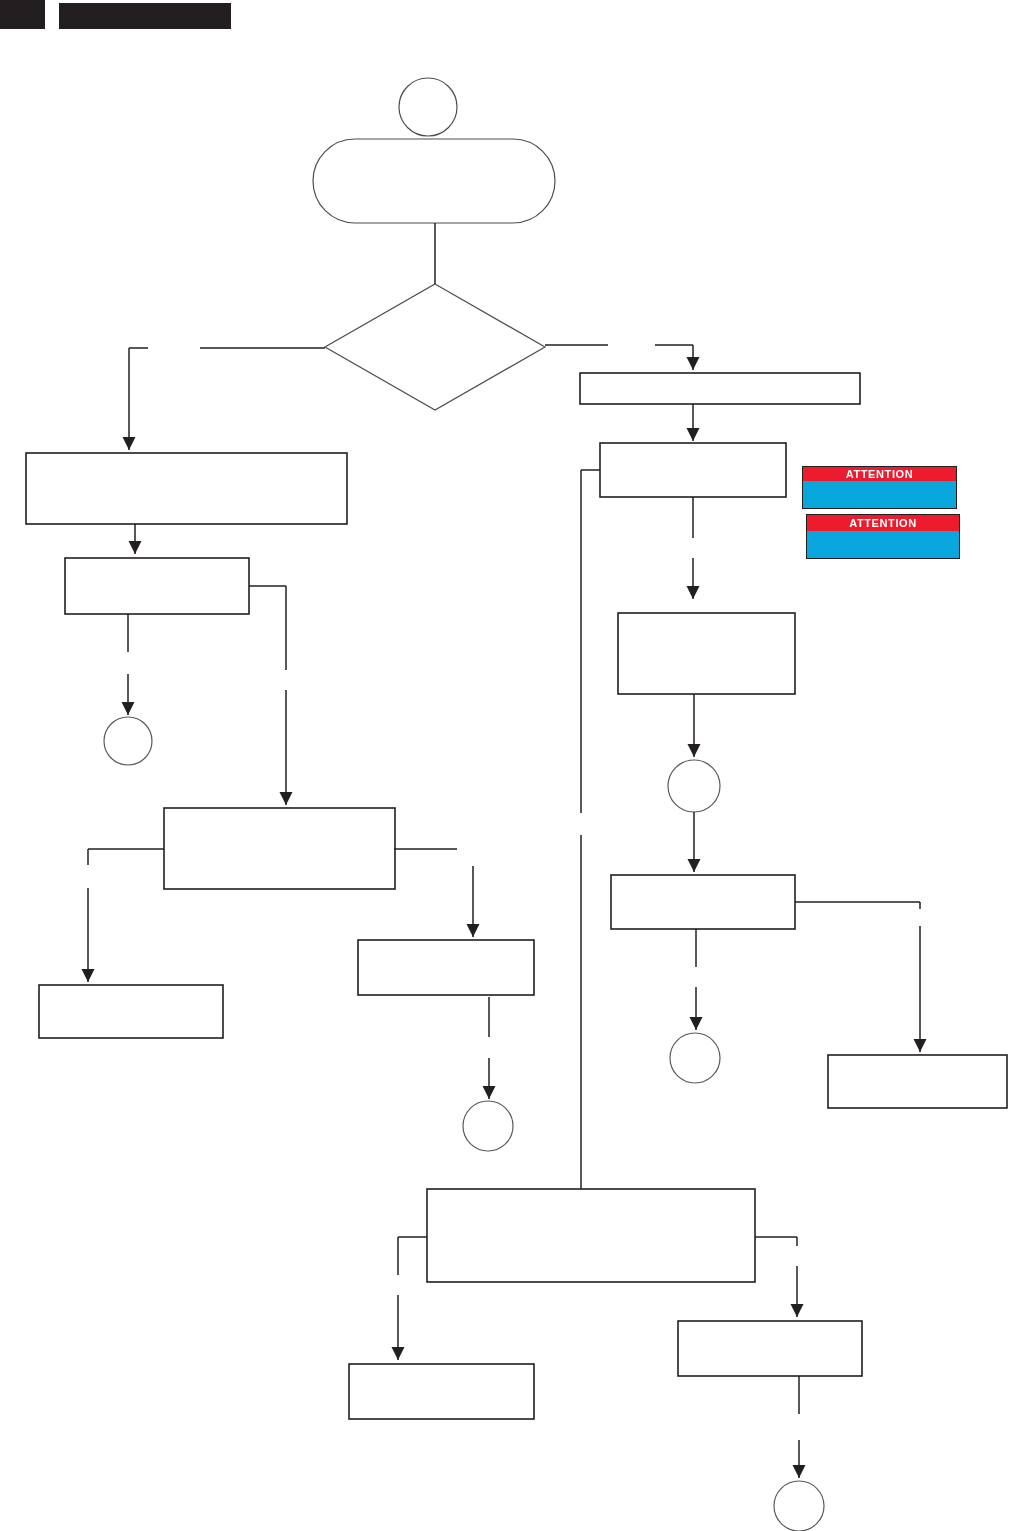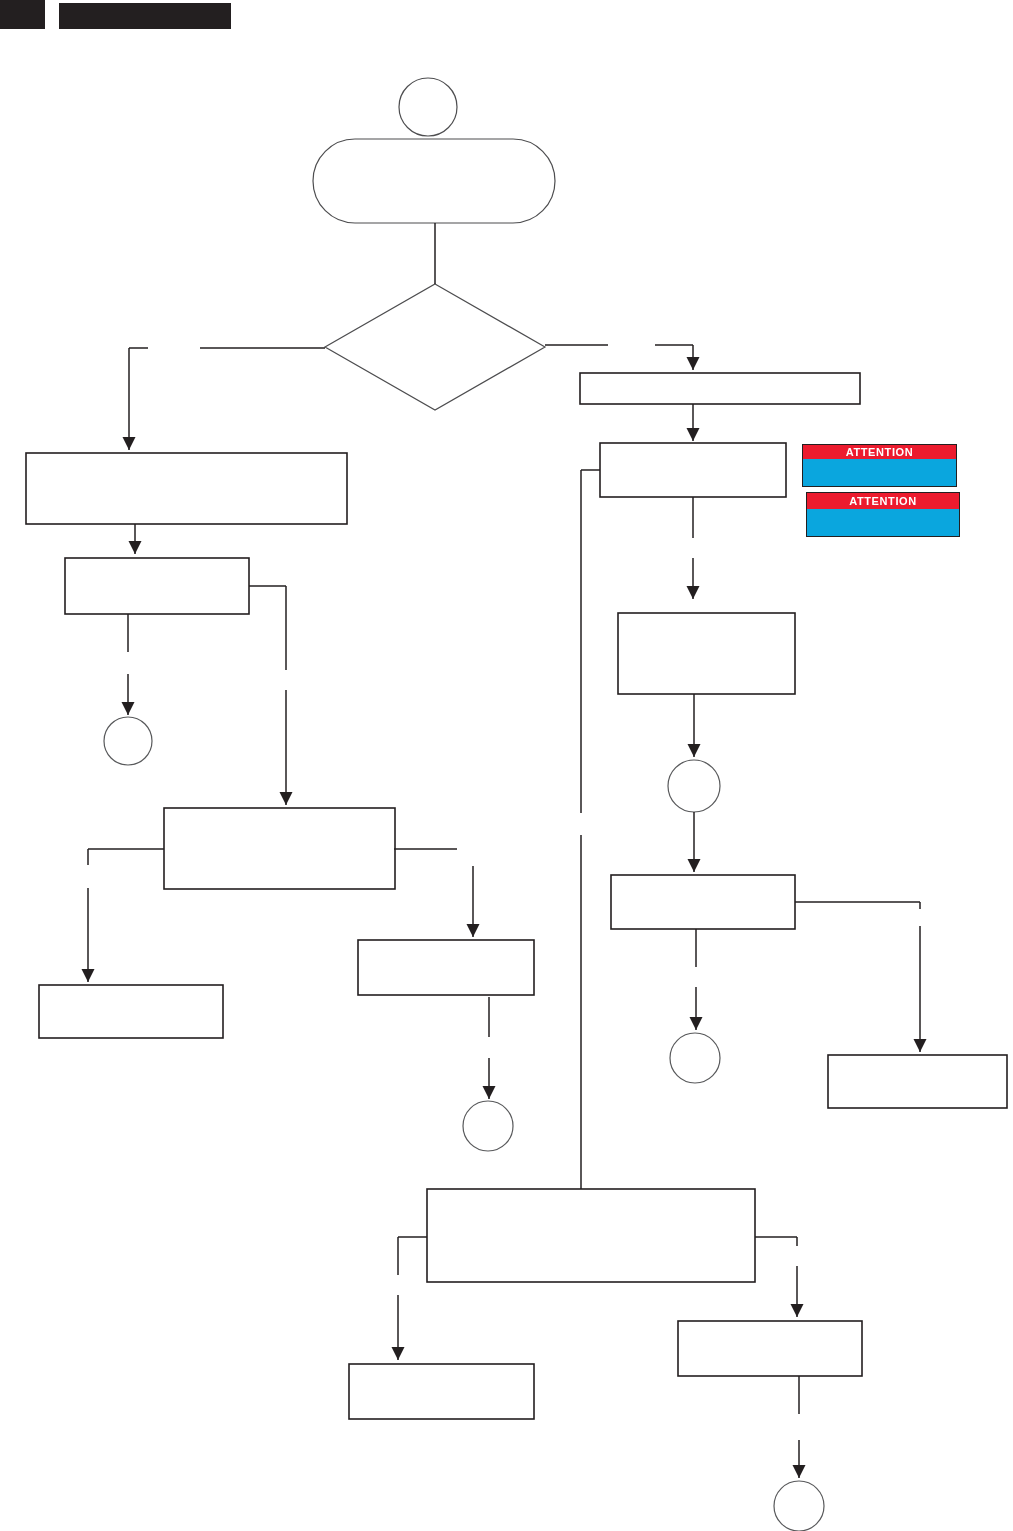--- a/index.html
+++ b/index.html
@@ -23,20 +23,21 @@
   .redacted-bar.wide  { left: 59px; top: 3px; width: 172px; height: 26px; }
 
   .flow-svg { position: absolute; left: 0; top: 0; }
 
   .attention {
     position: absolute;
     border: 1px solid var(--line-black, #231f20);
     box-sizing: border-box;
     display: flex;
     flex-direction: column;
+    margin-top: 22px;
   }
   .attn-head {
     background: var(--attention-red, #ec1b2e);
     color: var(--attention-text, #ffffff);
     display: flex;
     align-items: center;
     justify-content: center;
     font-weight: bold;
     font-size: 11px;
     line-height: 1;

